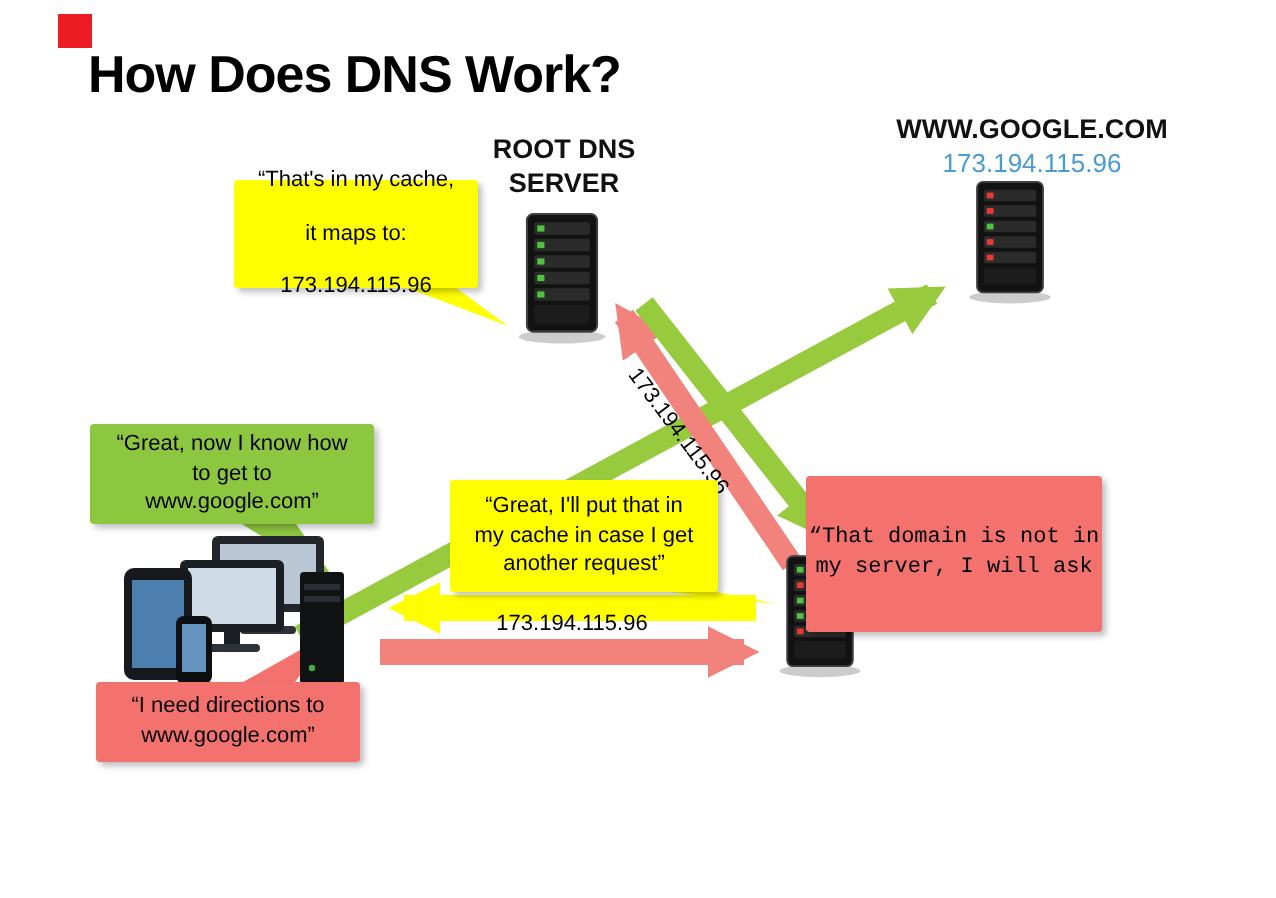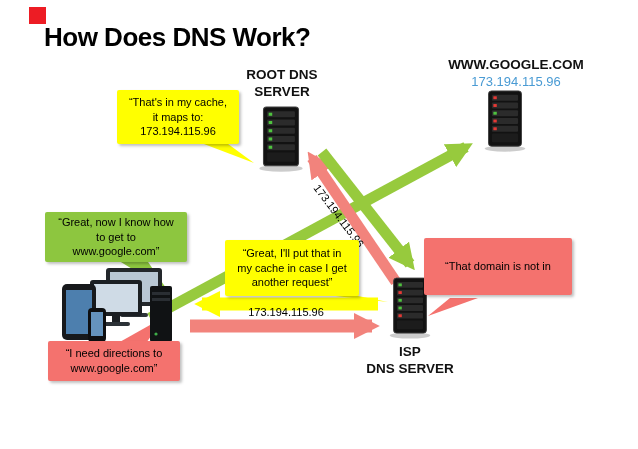--- a/index.html
+++ b/index.html
@@ -22,24 +22,24 @@
   #root-label{left:222px;top:67px;width:120px;}
   #google-label{left:436px;top:57px;width:160px;}
   #google-ip{left:436px;top:74px;width:160px;text-align:center;font-size:13px;color:var(--ip-blue);}
   #isp-label{left:350px;top:344px;width:120px;}
   .bubble{position:absolute;display:flex;flex-direction:column;justify-content:center;
           text-align:center;font-size:11px;line-height:1.32;color:#000;border-radius:2px;
           box-shadow:2px 2px 3px rgba(0,0,0,0.25);z-index:5;}
   .bubble.yellow{background:var(--bubble-yellow);}
   .bubble.green{background:var(--bubble-green);}
   .bubble.pink{background:var(--bubble-pink);}
-  #bubble-root-cache{left:117px;top:90px;width:122px;height:54px;}
+  #bubble-root-cache{left:117px;top:90px;width:122px;height:54px;gap:12px;}
   #bubble-client-success{left:45px;top:212px;width:142px;height:50px;}
   #bubble-isp-cache{left:225px;top:240px;width:134px;height:56px;}
-  #bubble-isp-referral{left:424px;top:238px;width:148px;height:57px;}
+  #bubble-isp-referral{left:403px;top:238px;width:148px;height:78px;font-family:Liberation Mono, monospace;}
   #bubble-client-request{left:48px;top:341px;width:132px;height:40px;}
   #diagram-canvas{left:0;top:0;z-index:1;}
   .icon{z-index:3;}
   #root-server-icon{left:251px;top:106px;}
   #google-server-icon{left:477px;top:90px;}
   #isp-server-icon{left:383px;top:276px;}
   #diag-ip-label{left:321px;top:182px;font-size:11px;color:#000;white-space:nowrap;
                  transform:rotate(53deg);transform-origin:left top;z-index:4;}
   #horiz-ip-label{left:244px;top:306px;width:84px;text-align:center;font-size:11px;color:#000;z-index:4;}
   .lbl{z-index:4;}
@@ -148,24 +148,20 @@
       <rect x="16" y="38.5" width="3.5" height="3" fill="#e53935"></rect>
     <rect x="14.5" y="45" width="27" height="9" rx="1" fill="#1c1c1c"></rect>
   </svg>
 
   <div id="root-label" class="abs node-label lbl">
     <div>ROOT DNS</div>
     <div>SERVER</div>
   </div>
   <div id="google-label" class="abs node-label lbl">WWW.GOOGLE.COM</div>
   <div id="google-ip" class="abs lbl">173.194.115.96</div>
-  <div id="isp-label" class="abs node-label lbl">
-    <div>ISP</div>
-    <div>DNS SERVER</div>
-  </div>
 
   <div id="diag-ip-label" class="abs">173.194.115.96</div>
   <div id="horiz-ip-label" class="abs">173.194.115.96</div>
 
   <div id="bubble-root-cache" class="bubble yellow">
     <div>“That's in my cache,</div>
     <div>it maps to:</div>
     <div>173.194.115.96</div>
   </div>
 
@@ -176,20 +172,21 @@
   </div>
 
   <div id="bubble-isp-cache" class="bubble yellow">
     <div>“Great, I'll put that in</div>
     <div>my cache in case I get</div>
     <div>another request”</div>
   </div>
 
   <div id="bubble-isp-referral" class="bubble pink">
     <div>“That domain is not in</div>
+    <div>my server, I will ask</div>
   </div>
 
   <div id="bubble-client-request" class="bubble pink">
     <div>“I need directions to</div>
     <div>www.google.com”</div>
   </div>
 
 </div>
 
 </body></html>

